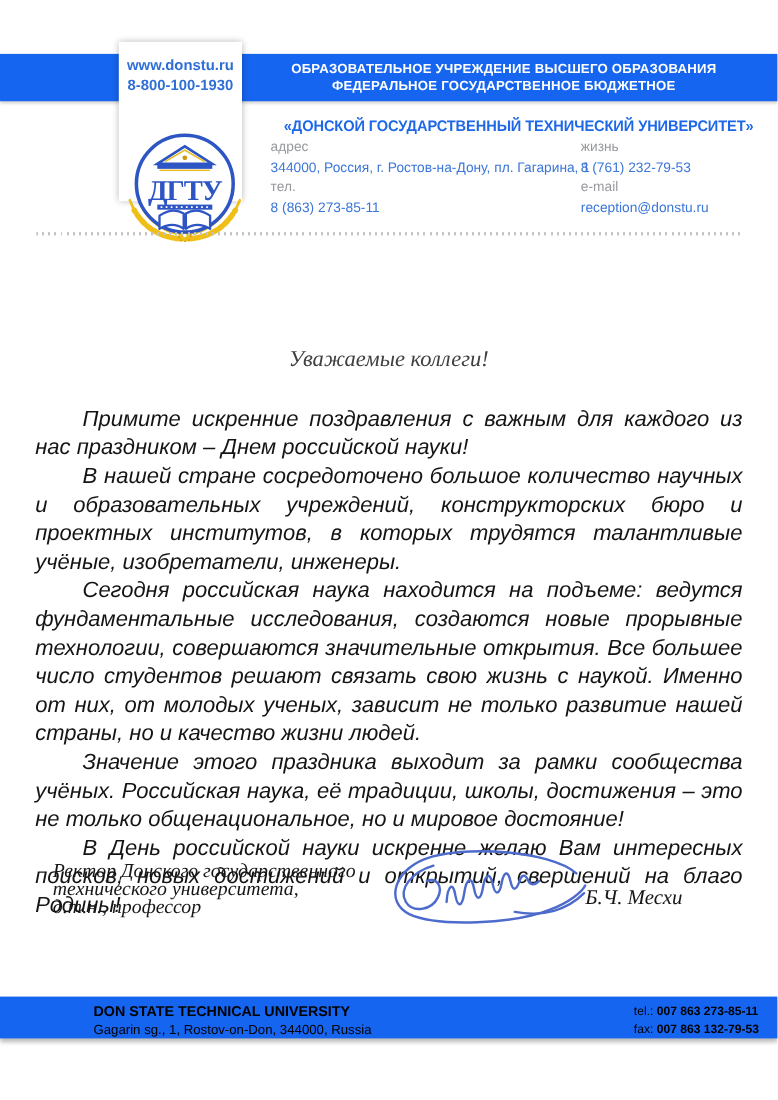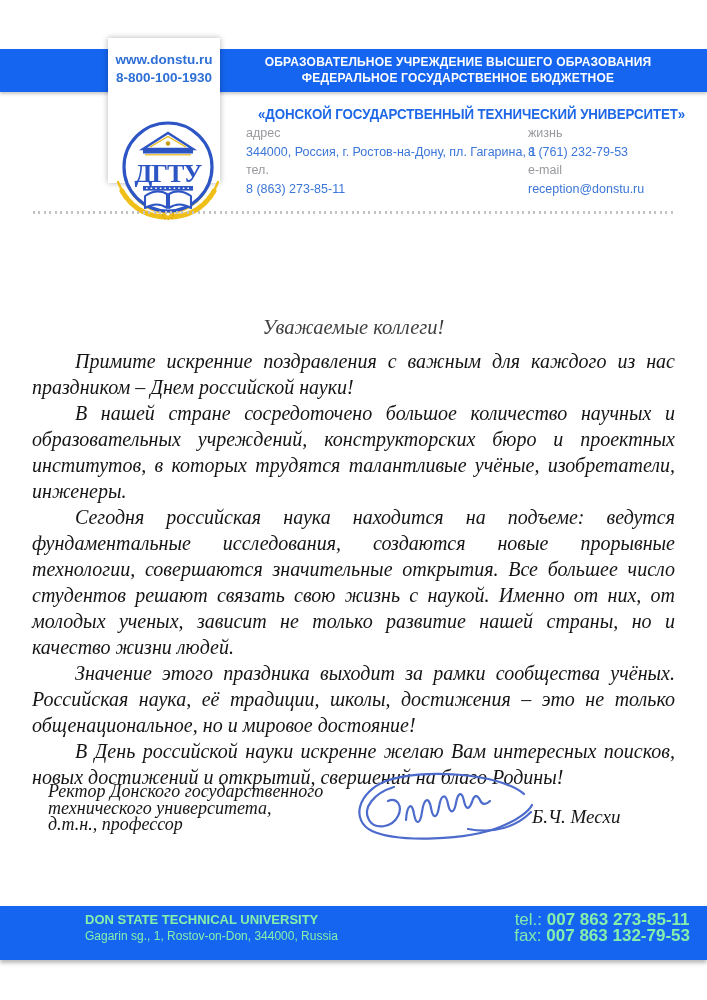--- a/index.html
+++ b/index.html
@@ -44,46 +44,46 @@
     position:absolute; left:33px; top:211px; width:640px; height:3px;
     background:repeating-linear-gradient(90deg,#c3c3c3 0 1.8px,transparent 1.8px 5.5px);
   }
   
   .salutation{
     position:absolute; left:32px; top:316px; width:643px; text-align:center;
     font-family:"Liberation Serif", serif; font-style:italic;
     font-size:20.5px; color:#404040;
   }
   .body-text{
-    position:absolute; left:32px; top:348px; width:643px;
-    font-family:Liberation Serif, serif; font-style:italic;
+    position:absolute; left:32px; top:368px; width:643px;
+    font-family:Liberation Sans, sans-serif; font-style:italic;
     font-size:20px; line-height:26px; color:#141414; text-align:justify;
   }
   .body-text p{margin:0; text-indent:43px;}
   
   .sign-title{
     position:absolute; left:48px; top:783px; width:310px;
     font-family:"Liberation Serif", serif; font-style:italic;
     font-size:18px; line-height:16.5px; color:#161616;
   }
   .sign-svg{position:absolute; left:348px; top:768px; width:190px; height:85px;}
   .signer{
     position:absolute; left:532px; top:806px;
     font-family:"Liberation Serif", serif; font-style:italic;
     font-size:19px; color:#161616; white-space:nowrap;
   }
   
   .footbar{
-    position:absolute; left:0; top:906px; width:707px; height:54px;
-    background:#1565f0; color:#86efac; box-shadow:0 3px 4px rgba(0,0,0,.28);
+    position:absolute; left:0; top:906px; width:707px; height:38px;
+    background:#1565f0; color:#000000; box-shadow:0 3px 4px rgba(0,0,0,.28);
   }
   .foot-left{position:absolute; left:85px; top:6px; line-height:16px;}
   .foot-left .f1{font-weight:bold; font-size:13px;}
   .foot-left .f2{font-size:12px; font-weight:normal;}
-  .foot-right{position:absolute; right:17px; top:6px; text-align:center; line-height:16px; font-size:17px;margin-left:40px;}
+  .foot-right{position:absolute; right:17px; top:6px; text-align:left; line-height:16px; font-size:11px;margin-left:40px;}
   .foot-right .flbl{font-weight:normal; opacity:.95;}
   .foot-right .fval{font-weight:bold;}
 </style>
 </head>
 <body>
 
 <div class="page">
 
   <div class="topbar">
     <div class="org-type">

